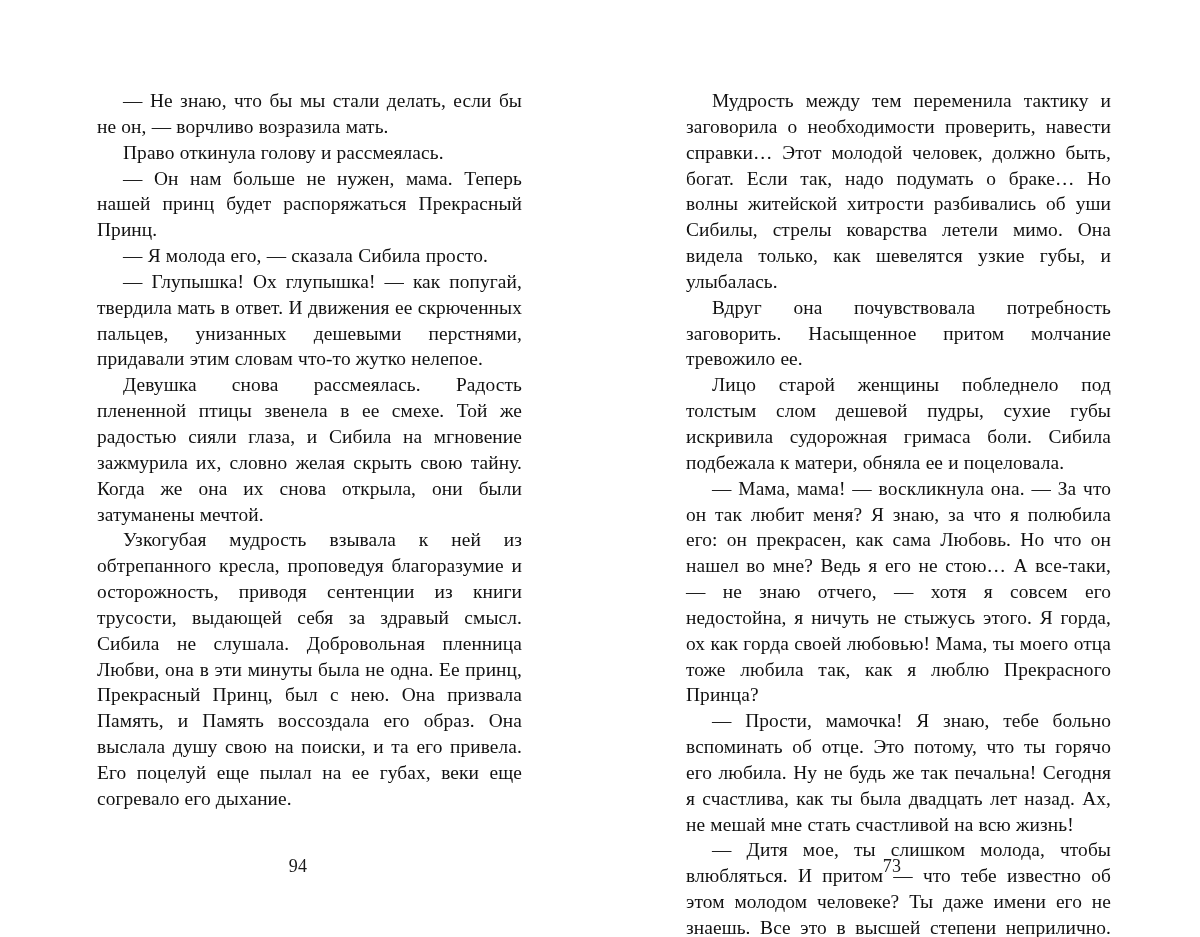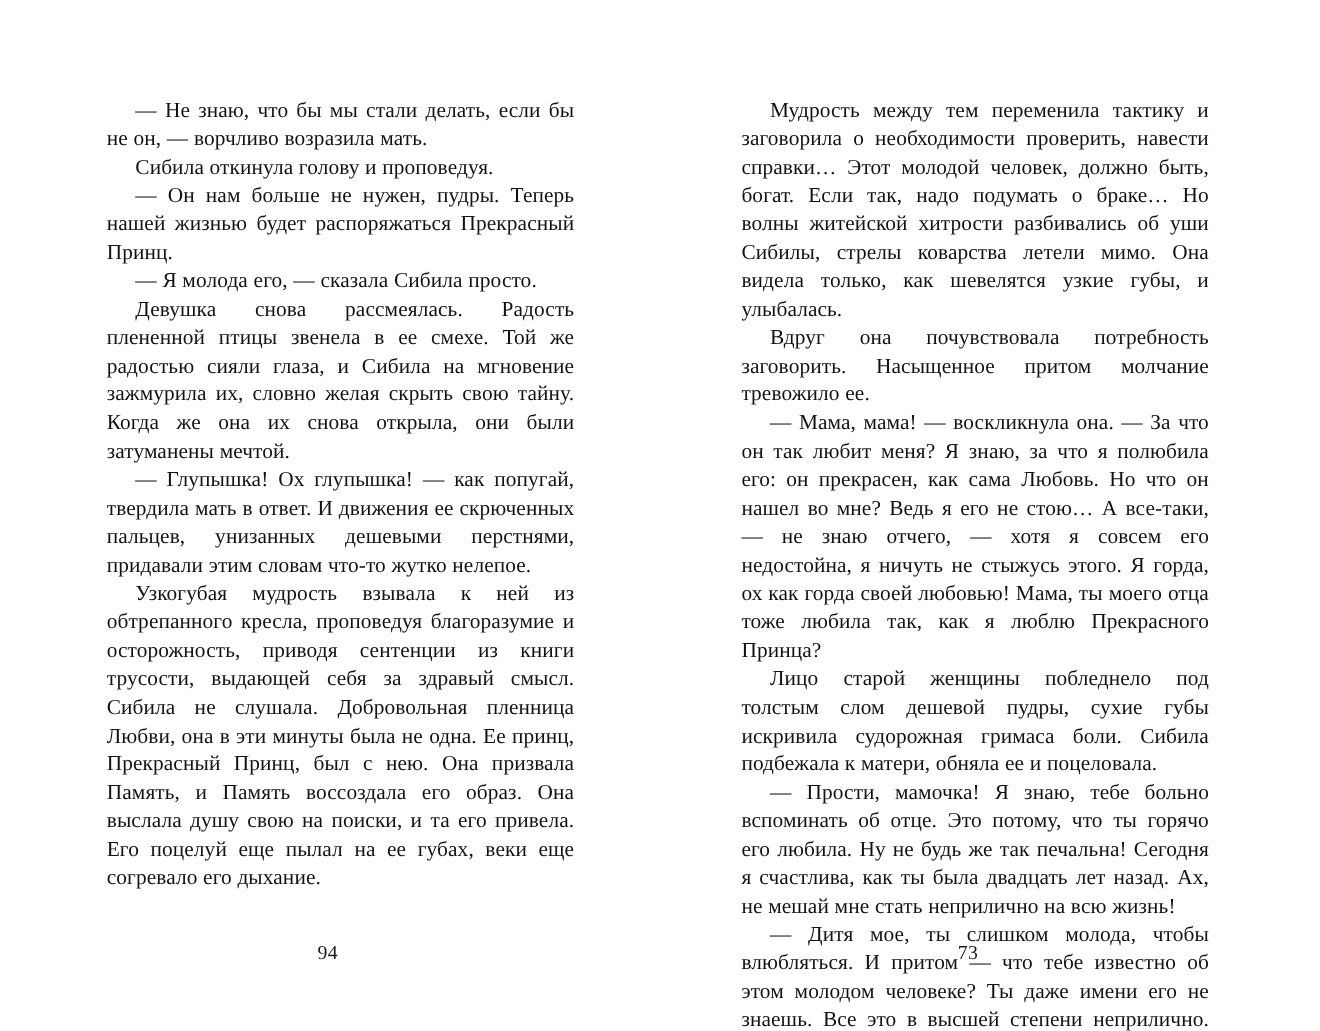--- a/index.html
+++ b/index.html
@@ -22,21 +22,21 @@
     height: 937px;
     background: #ffffff;
   }
 
   .page {
     position: absolute;
     top: 0;
     height: 937px;
   }
   .page-left  { left: 0;   width: 600px; }
-  .page-right { left: 588px; width: 600px; }
+  .page-right { left: 600px; width: 600px; }
 
   .textblock {
     position: absolute;
     top: 88px;
     width: 425px;
   }
   .page-left  .textblock { left: 97px; }
   .page-right .textblock { left: 86px; }
 
   .para {
@@ -66,35 +66,35 @@
   .page-right .folio { left: -8px; }
 </style>
 </head>
 <body>
 
 <div class="spread">
 
   <div class="page page-left">
     <div class="textblock">
       <p class="para">— Не знаю, что бы мы стали делать, если бы не он, — ворчливо возразила мать.</p>
-      <p class="para">Сибила откинула голову и проповедуя.</p>
-      <p class="para">— Он нам больше не нужен, пудры. Теперь нашей жизнью будет распоряжаться Прекрасный Принц.</p>
+      <p class="para">Право откинула голову и рассмеялась.</p>
+      <p class="para">— Он нам больше не нужен, мама. Теперь нашей принц будет распоряжаться Прекрасный Принц.</p>
       <p class="para">— Я молода его, — сказала Сибила просто.</p>
+      <p class="para">— Глупышка! Ох глупышка! — как попугай, твердила мать в ответ. И движения ее скрюченных пальцев, унизанных дешевыми перстнями, придавали этим словам что-то жутко нелепое.</p>
       <p class="para">Девушка снова рассмеялась. Радость плененной птицы звенела в ее смехе. Той же радостью сияли глаза, и Сибила на мгновение зажмурила их, словно желая скрыть свою тайну. Когда же она их снова открыла, они были затуманены мечтой.</p>
-      <p class="para">— Глупышка! Ох глупышка! — как попугай, твердила мать в ответ. И движения ее скрюченных пальцев, унизанных дешевыми перстнями, придавали этим словам что-то жутко нелепое.</p>
       <p class="para">Узкогубая мудрость взывала к ней из обтрепанного кресла, проповедуя благоразумие и осторожность, приводя сентенции из книги трусости, выдающей себя за здравый смысл. Сибила не слушала. Добровольная пленница Любви, она в эти минуты была не одна. Ее принц, Прекрасный Принц, был с нею. Она призвала Память, и Память воссоздала его образ. Она выслала душу свою на поиски, и та его привела. Его поцелуй еще пылал на ее губах, веки еще согревало его дыхание.</p>
     </div>
     <div class="folio">94</div>
   </div>
 
   <div class="page page-right">
     <div class="textblock">
       <p class="para">Мудрость между тем переменила тактику и заговорила о необходимости проверить, навести справки… Этот молодой человек, должно быть, богат. Если так, надо подумать о браке… Но волны житейской хитрости разбивались об уши Сибилы, стрелы коварства летели мимо. Она видела только, как шевелятся узкие губы, и улыбалась.</p>
       <p class="para">Вдруг она почувствовала потребность заговорить. Насыщенное притом молчание тревожило ее.</p>
+      <p class="para">Лицо старой женщины побледнело под толстым слом дешевой пудры, сухие губы искривила судорожная гримаса боли. Сибила подбежала к матери, обняла ее и поцеловала.</p>
       <p class="para">— Мама, мама! — воскликнула она. — За что он так любит меня? Я знаю, за что я полюбила его: он прекрасен, как сама Любовь. Но что он нашел во мне? Ведь я его не стою… А все-таки, — не знаю отчего, — хотя я совсем его недостойна, я ничуть не стыжусь этого. Я горда, ох как горда своей любовью! Мама, ты моего отца тоже любила так, как я люблю Прекрасного Принца?</p>
-      <p class="para">Лицо старой женщины побледнело под толстым слом дешевой пудры, сухие губы искривила судорожная гримаса боли. Сибила подбежала к матери, обняла ее и поцеловала.</p>
-      <p class="para">— Прости, мамочка! Я знаю, тебе больно вспоминать об отце. Это потому, что ты горячо его любила. Ну не будь же так печальна! Сегодня я счастлива, как ты была двадцать лет назад. Ах, не мешай мне стать неприлично на всю жизнь!</p>
+      <p class="para">— Прости, мамочка! Я знаю, тебе больно вспоминать об отце. Это потому, что ты горячо его любила. Ну не будь же так печальна! Сегодня я счастлива, как ты была двадцать лет назад. Ах, не мешай мне стать счастливой на всю жизнь!</p>
       <p class="para">— Дитя мое, ты слишком молода, чтобы влюбляться. И притом — что тебе известно об этом молодом человеке? Ты даже имени его не знаешь. Все это в высшей степени неприлично. Право, в такое время, когда Джеймс уезжает от нас в Австралию и у меня столько забот, тебе следовало</p>
     </div>
     <div class="folio">73</div>
   </div>
 
 </div>
 
 </body></html>

